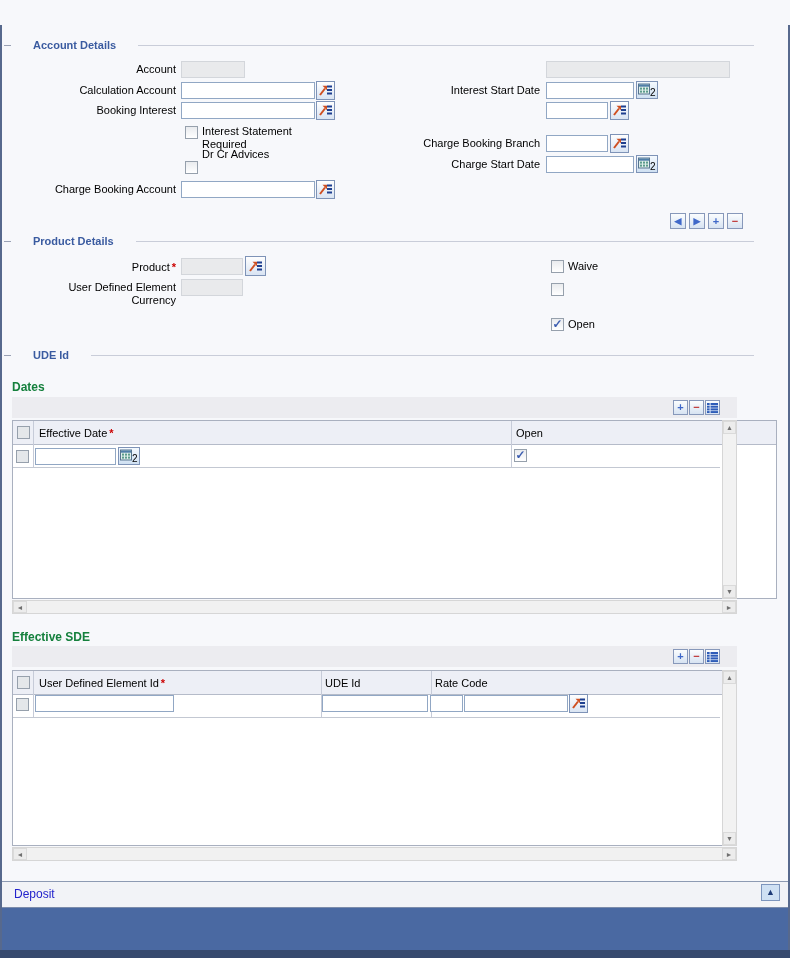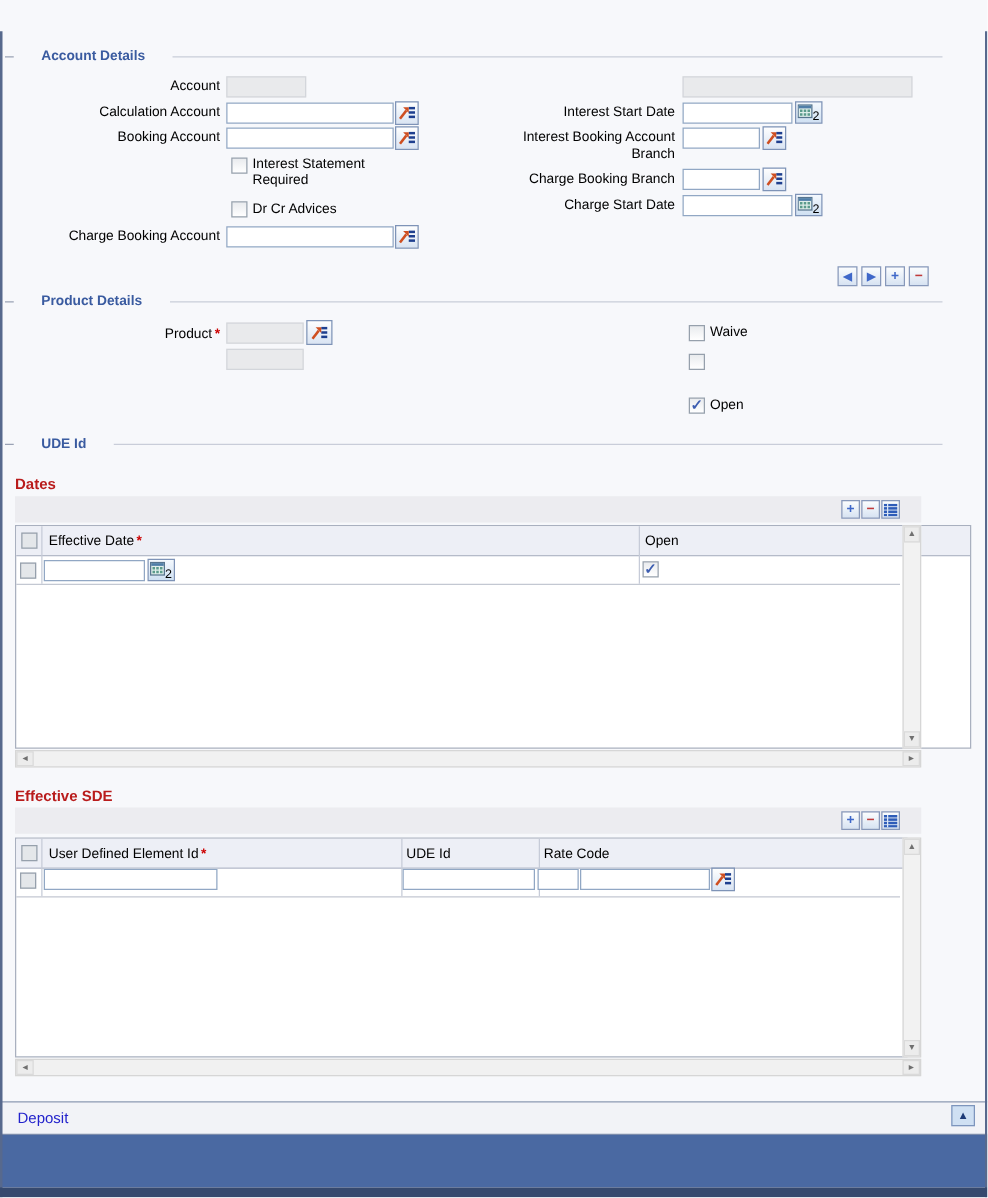--- a/index.html
+++ b/index.html
@@ -42,21 +42,21 @@
   .cb.checked::after{content:"✓";}
 
   
   .sbtn{position:absolute;width:16px;height:16px;box-sizing:border-box;border:1px solid #8798ba;
     background:linear-gradient(180deg,#fbfdfe,#d7e3f2);font-size:11px;line-height:13px;text-align:center;
     color:#3f68c9;font-weight:bold;padding:0;cursor:default;display:flex;align-items:center;justify-content:center;}
   .sbtn.red{color:#c03a3a;}
   .tbtn{width:15px;height:15px;}
 
   
-  .ghead{position:absolute;font-size:12px;font-weight:bold;color:#b91c1c;}
+  .ghead{position:absolute;font-size:12px;font-weight:bold;color:#15803d;}
 
   
   .tstrip{position:absolute;height:21px;background:#ececf0;}
   .tbl{position:absolute;background:#fff;border:1px solid #a9b0bf;box-sizing:border-box;}
   .thead{position:absolute;left:0;top:0;right:0;height:23px;background:#edeff6;border-bottom:1px solid #b5bbc9;}
   .vline{position:absolute;width:1px;background:#c6cbd8;}
   .hline{position:absolute;height:1px;background:#c3c8d2;}
   .hcell{position:absolute;font-size:11px;color:#000;white-space:nowrap;}
 
   
@@ -96,37 +96,37 @@
   <span class="lovbtn" style="left:316px;top:81px">
     <svg width="13" height="11" viewBox="0 0 13 11">
       <rect x="8" y="0.5" width="5" height="2" fill="#1e3f8f"></rect>
         <rect x="8" y="4" width="5" height="2" fill="#1e3f8f"></rect>
         <rect x="8" y="7.5" width="5" height="2" fill="#1e3f8f"></rect>
       <path d="M1 10 L6 3.5" stroke="#cf4f21" stroke-width="2"></path>
         <polygon points="3.5,0.8 8,0.8 8,5.3" fill="#cf4f21"></polygon>
     </svg>
   </span>
 
-  <span class="lbl r" style="left:0;top:104px;width:176px">Booking Account</span>
+  <span class="lbl r" style="left:0;top:104px;width:176px">Booking Interest</span>
   <input class="input" style="left: 181px; top: 102px; width: 134px;">
   <span class="lovbtn" style="left:316px;top:101px">
     <svg width="13" height="11" viewBox="0 0 13 11">
       <rect x="8" y="0.5" width="5" height="2" fill="#1e3f8f"></rect>
         <rect x="8" y="4" width="5" height="2" fill="#1e3f8f"></rect>
         <rect x="8" y="7.5" width="5" height="2" fill="#1e3f8f"></rect>
       <path d="M1 10 L6 3.5" stroke="#cf4f21" stroke-width="2"></path>
         <polygon points="3.5,0.8 8,0.8 8,5.3" fill="#cf4f21"></polygon>
     </svg>
   </span>
 
   <span class="cb" style="left:185px;top:126px"></span>
   <span class="lbl" style="left:202px;top:125px;width:105px">Interest Statement Required</span>
 
   <span class="cb" style="left:185px;top:161px"></span>
-  <span class="lbl" style="left:202px;top:161px">Dr Cr Advices</span>
+  <span class="lbl" style="left:202px;top:148px">Dr Cr Advices</span>
 
   <span class="lbl r" style="left:0;top:183px;width:176px">Charge Booking Account</span>
   <input class="input" style="left: 181px; top: 181px; width: 134px;">
   <span class="lovbtn" style="left:316px;top:180px">
     <svg width="13" height="11" viewBox="0 0 13 11">
       <rect x="8" y="0.5" width="5" height="2" fill="#1e3f8f"></rect>
         <rect x="8" y="4" width="5" height="2" fill="#1e3f8f"></rect>
         <rect x="8" y="7.5" width="5" height="2" fill="#1e3f8f"></rect>
       <path d="M1 10 L6 3.5" stroke="#cf4f21" stroke-width="2"></path>
         <polygon points="3.5,0.8 8,0.8 8,5.3" fill="#cf4f21"></polygon>
@@ -144,21 +144,20 @@
       <rect x="2" y="4.6" width="2" height="2" fill="#5b9b8c"></rect>
         <rect x="5" y="4.6" width="2" height="2" fill="#5b9b8c"></rect>
         <rect x="8" y="4.6" width="2" height="2" fill="#5b9b8c"></rect>
       <rect x="2" y="7.6" width="2" height="2" fill="#5b9b8c"></rect>
         <rect x="5" y="7.6" width="2" height="2" fill="#5b9b8c"></rect>
         <rect x="8" y="7.6" width="2" height="2" fill="#5b9b8c"></rect>
       <text x="12" y="13" font-size="10" fill="#000">2</text>
     </svg>
   </span>
 
-  <span class="lbl r" style="left:392px;top:104px;width:148px">Interest Booking Account Branch</span>
   <input class="input" style="left: 546px; top: 102px; width: 62px;">
   <span class="lovbtn" style="left:610px;top:101px">
     <svg width="13" height="11" viewBox="0 0 13 11">
       <rect x="8" y="0.5" width="5" height="2" fill="#1e3f8f"></rect>
         <rect x="8" y="4" width="5" height="2" fill="#1e3f8f"></rect>
         <rect x="8" y="7.5" width="5" height="2" fill="#1e3f8f"></rect>
       <path d="M1 10 L6 3.5" stroke="#cf4f21" stroke-width="2"></path>
         <polygon points="3.5,0.8 8,0.8 8,5.3" fill="#cf4f21"></polygon>
     </svg>
   </span>
@@ -207,20 +206,21 @@
   <span class="lovbtn lg" style="left:245px;top:256px">
     <svg width="13" height="11" viewBox="0 0 13 11">
       <rect x="8" y="0.5" width="5" height="2" fill="#1e3f8f"></rect>
         <rect x="8" y="4" width="5" height="2" fill="#1e3f8f"></rect>
         <rect x="8" y="7.5" width="5" height="2" fill="#1e3f8f"></rect>
       <path d="M1 10 L6 3.5" stroke="#cf4f21" stroke-width="2"></path>
         <polygon points="3.5,0.8 8,0.8 8,5.3" fill="#cf4f21"></polygon>
     </svg>
   </span>
 
+  <span class="lbl r" style="left:56px;top:281px;width:120px">User Defined Element Currency</span>
   <input class="input ro" style="left: 181px; top: 279px; width: 62px;" readonly="">
 
   <span class="cb" style="left:551px;top:260px"></span>
   <span class="lbl" style="left:568px;top:260px">Waive</span>
 
   <span class="cb" style="left:551px;top:283px"></span>
 
   <span class="cb checked" style="left:551px;top:318px"></span>
   <span class="lbl" style="left:568px;top:318px">Open</span>
 

